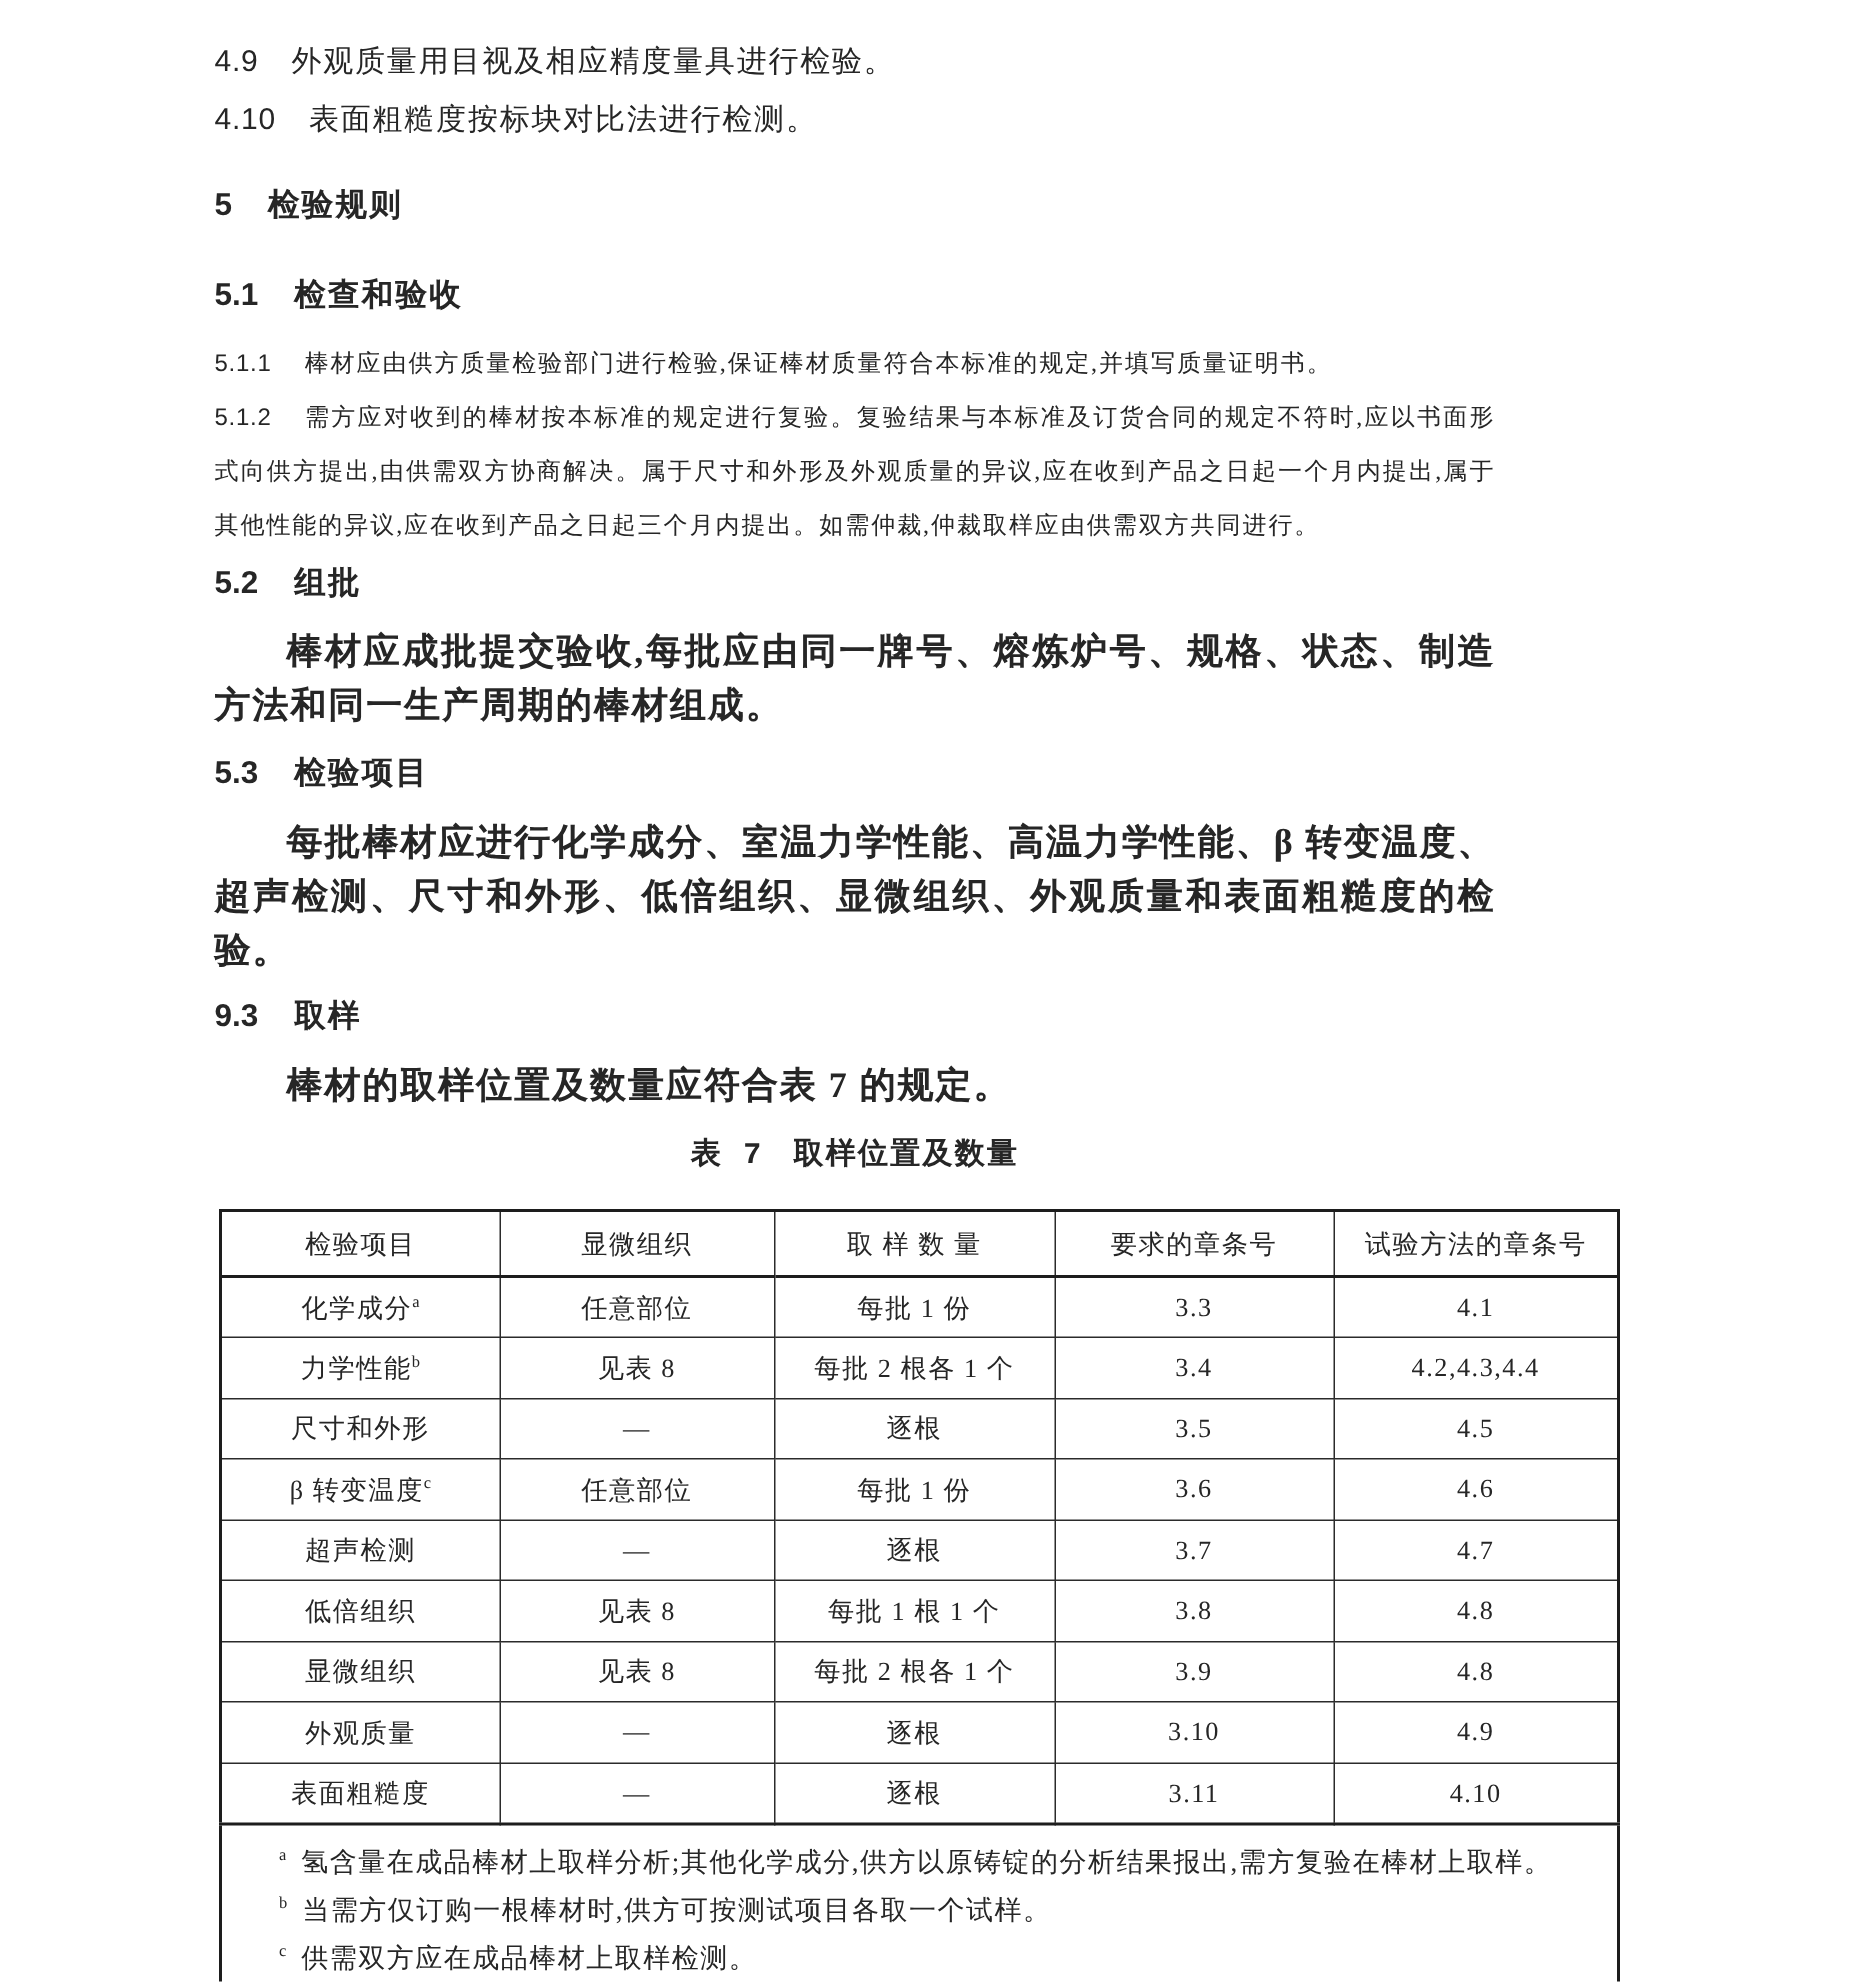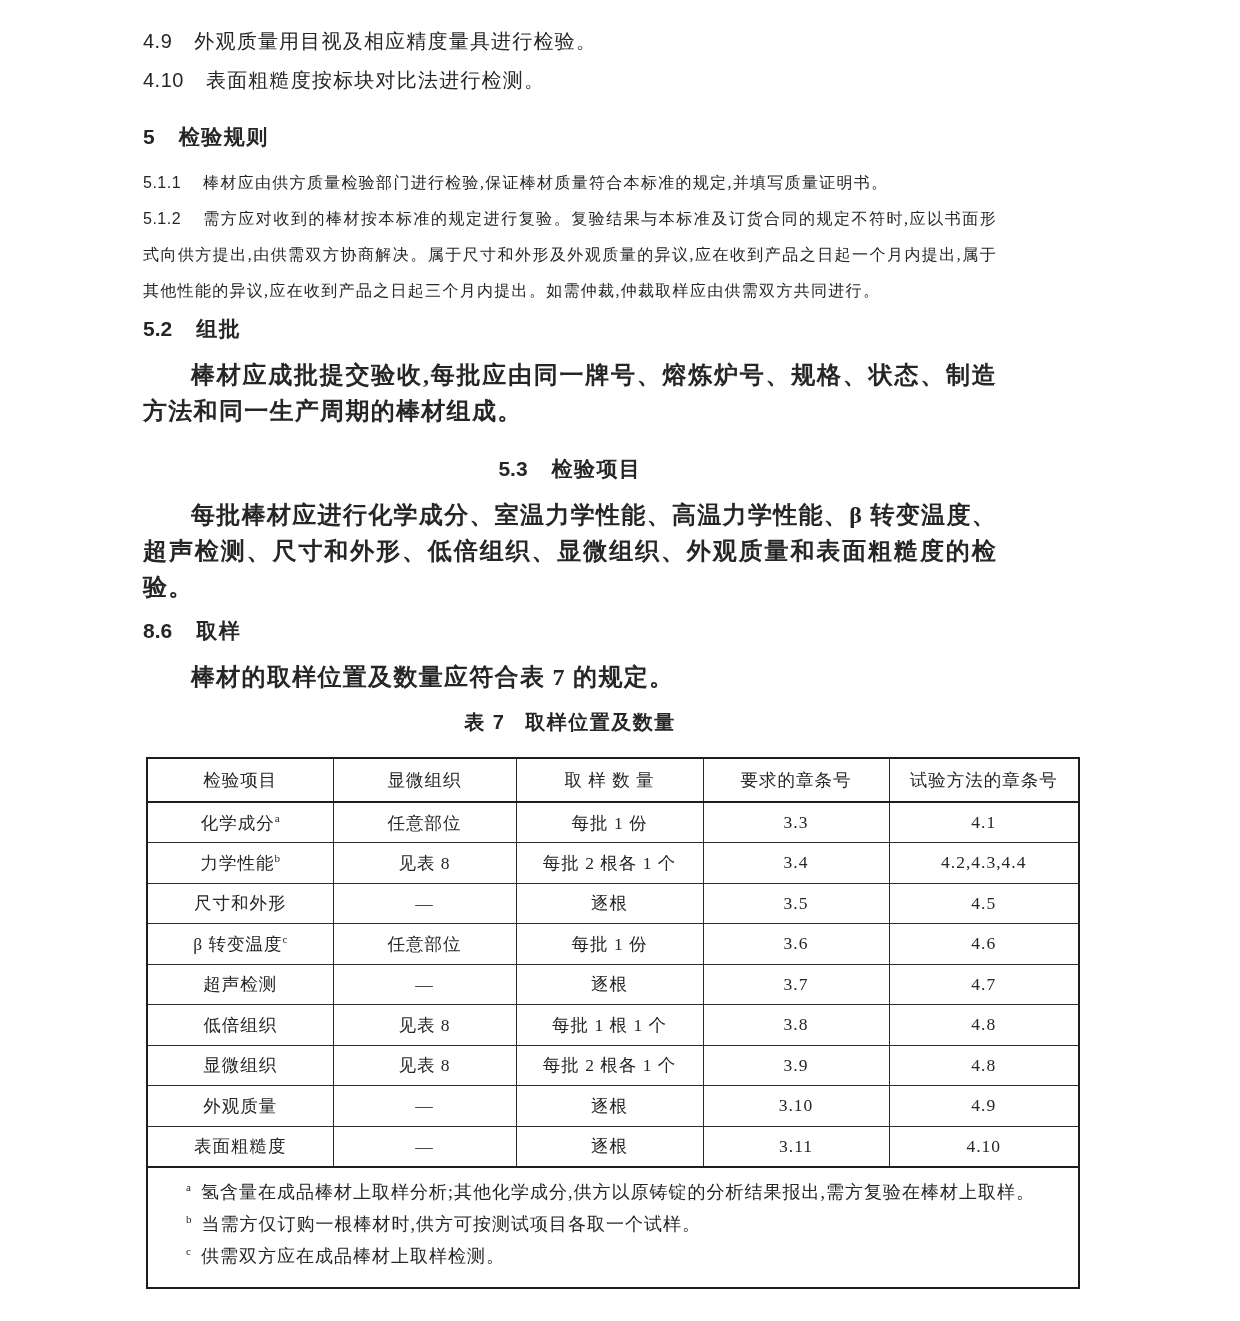--- a/index.html
+++ b/index.html
@@ -43,21 +43,21 @@
     font-weight: bold;
     font-size: 21px;
     line-height: 28px;
     letter-spacing: 1.5px;
     margin: 0;
   }
   .h1 .hnum, .h2 .hnum { margin-right: 24px; letter-spacing: 0; }
   .h1 { margin-top: 30px; }
   #h51 { margin-top: 32px; }
   #h52 { margin-top: 6px; }
-  #h53 { margin-top: 26px; text-align: center; }
+  #h53 { margin-top: 13px; }
   #h54 { margin-top: 12px; }
   
   .para {
     margin: 14px 0 0 0;
     font-size: 24px;
     line-height: 36px;
     letter-spacing: 1.3px;
     text-align: justify;
     text-indent: 2em;
     font-weight: bold;
@@ -65,21 +65,21 @@
   
   .caption {
     margin-top: 13px;
     text-align: center;
     font-family: "Liberation Sans", "DejaVu Sans", sans-serif;
     font-weight: bold;
     font-size: 20px;
     line-height: 28px;
     letter-spacing: 1.5px;
   }
-  .caption .cap-label { margin-right: 20px; }
+  .caption .cap-label { margin-right: 20px; font-family: Liberation Mono, monospace; }
   
   table.t7 {
     margin-top: 21px;
     margin-left: 3px;
     width: 932px;
     border-collapse: collapse;
     table-layout: fixed;
     font-size: 17.5px;
     letter-spacing: 1px;
   }
@@ -118,34 +118,35 @@
 <body>
 
 <div class="page">
 
   <p class="clause"><span class="cnum">4.9</span><span>外观质量用目视及相应精度量具进行检验。</span></p>
 
   <p class="clause"><span class="cnum">4.10</span><span>表面粗糙度按标块对比法进行检测。</span></p>
 
   <p class="h1"><span class="hnum">5</span><span>检验规则</span></p>
 
+  <p class="h2" id="h51"><span class="hnum">5.1</span><span>检查和验收</span></p>
 
   <p class="para-clause first"><span class="cnum">5.1.1</span><span>棒材应由供方质量检验部门进行检验,保证棒材质量符合本标准的规定,并填写质量证明书。</span></p>
 
   <p class="para-clause"><span class="cnum">5.1.2</span><span>需方应对收到的棒材按本标准的规定进行复验。复验结果与本标准及订货合同的规定不符时,应以书面形式向供方提出,由供需双方协商解决。属于尺寸和外形及外观质量的异议,应在收到产品之日起一个月内提出,属于其他性能的异议,应在收到产品之日起三个月内提出。如需仲裁,仲裁取样应由供需双方共同进行。</span></p>
 
   <p class="h2" id="h52"><span class="hnum">5.2</span><span>组批</span></p>
 
   <p class="para">棒材应成批提交验收,每批应由同一牌号、熔炼炉号、规格、状态、制造方法和同一生产周期的棒材组成。</p>
 
   <p class="h2" id="h53"><span class="hnum">5.3</span><span>检验项目</span></p>
 
   <p class="para">每批棒材应进行化学成分、室温力学性能、高温力学性能、β 转变温度、超声检测、尺寸和外形、低倍组织、显微组织、外观质量和表面粗糙度的检验。</p>
 
-  <p class="h2" id="h54"><span class="hnum">8.6</span><span>取样</span></p>
+  <p class="h2" id="h54"><span class="hnum">9.3</span><span>取样</span></p>
 
   <p class="para">棒材的取样位置及数量应符合表 7 的规定。</p>
 
   <p class="caption"><span class="cap-label">表 7</span><span>取样位置及数量</span></p>
 
   <table class="t7">
     <colgroup>
       <col style="width:186px">
         <col style="width:183px">
         <col style="width:187px">

